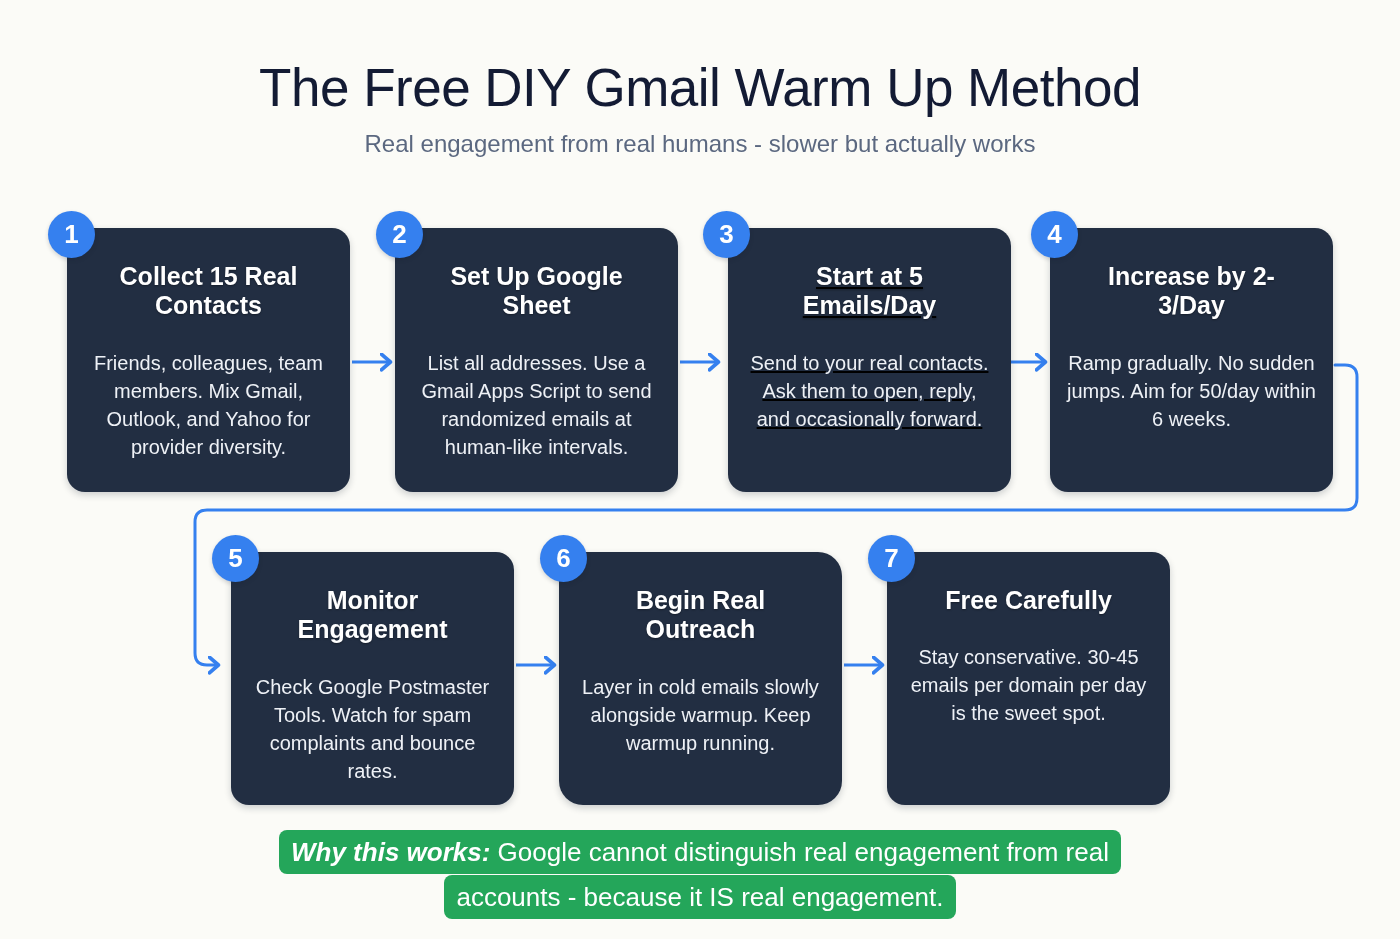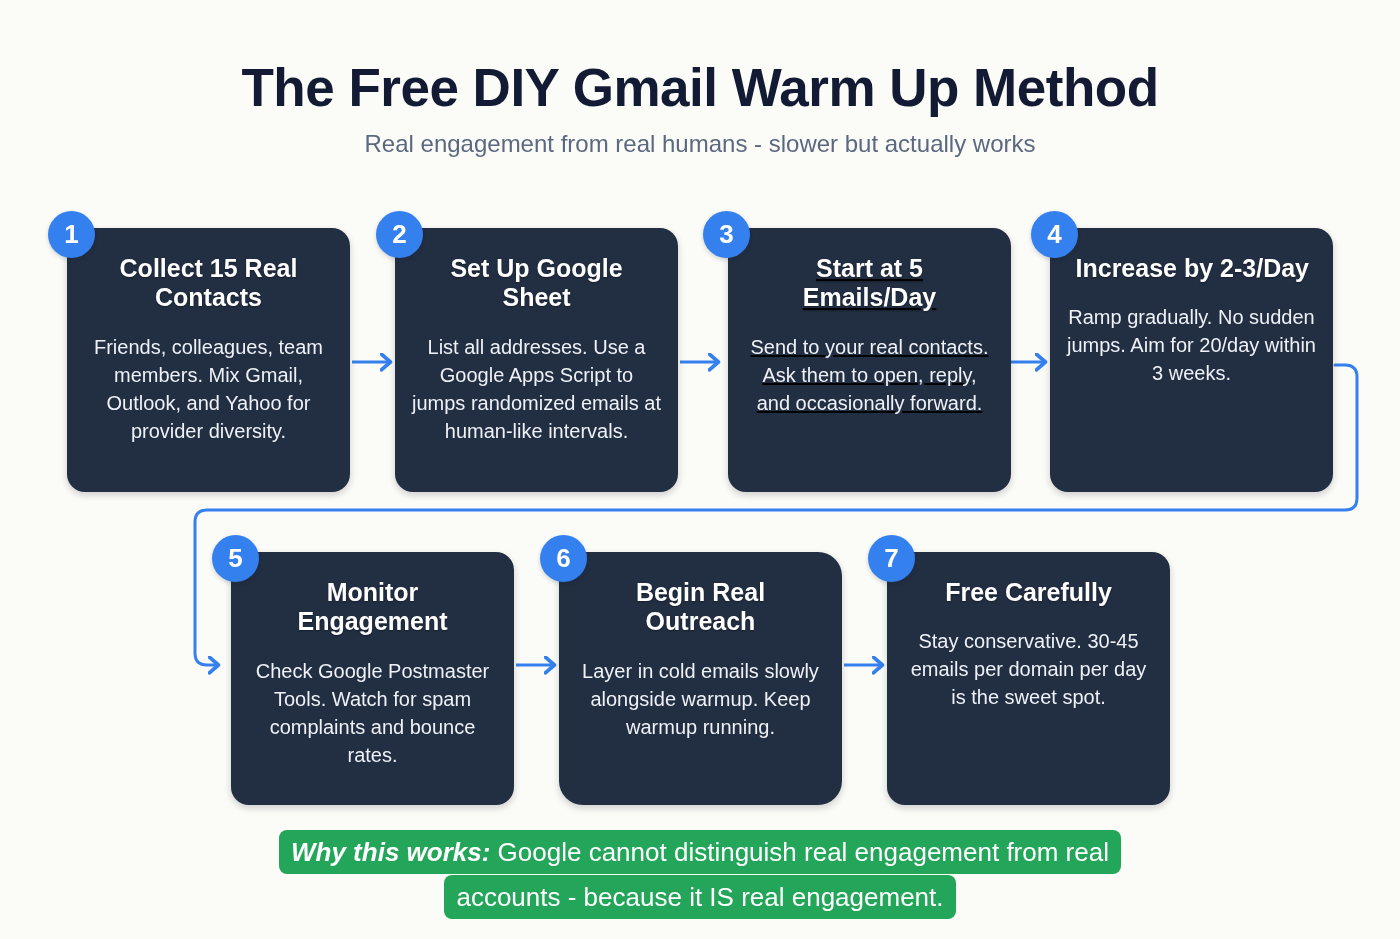--- a/index.html
+++ b/index.html
@@ -25,21 +25,21 @@
     position: absolute;
     left: 0;
     top: 0;
     width: 1400px;
     text-align: center;
   }
   #title {
     margin: 0;
     padding-top: 58px;
     font-size: 53px;
-    font-weight: bold;
+    font-weight: normal;
     letter-spacing: -0.5px;
     color: #131b34;
     line-height: 1.12;
   }
   #subtitle {
     margin: 0;
     padding-top: 13px;
     font-size: 24px;
     font-weight: normal;
     color: #5b6880;
@@ -67,21 +67,21 @@
     display: flex;
     flex-direction: column;
     align-items: center;
   }
   .card-title {
     color: #ffffff;
     font-size: 25px;
     font-weight: bold;
     text-align: center;
     line-height: 1.17;
-    margin: 8px;
+    margin: 16px;
     text-shadow: 0 1px 2px rgba(0,0,0,0.35);
   }
   .card-body {
     color: #eef1f6;
     font-size: 20px;
     font-weight: normal;
     text-align: center;
     line-height: 1.40;
     margin: 0;
     padding-top: 12px;
@@ -179,33 +179,33 @@
   </svg>
 
   <div class="card r1" id="card-1">
     <p class="card-title">Collect 15 Real Contacts</p>
     <p class="card-body">Friends, colleagues, team members. Mix Gmail, Outlook, and Yahoo for provider diversity.</p>
   </div>
   <div class="badge" id="badge-1">1</div>
 
   <div class="card r1" id="card-2">
     <p class="card-title">Set Up Google Sheet</p>
-    <p class="card-body">List all addresses. Use a Google Apps Script to jumps randomized emails at human-like intervals.</p>
+    <p class="card-body">List all addresses. Use a Gmail Apps Script to send randomized emails at human-like intervals.</p>
   </div>
   <div class="badge" id="badge-2">2</div>
 
   <div class="card r1" id="card-3">
     <p class="card-title">Start at 5 Emails/Day</p>
     <p class="card-body">Send to your real contacts. Ask them to open, reply, and occasionally forward.</p>
   </div>
   <div class="badge" id="badge-3">3</div>
 
   <div class="card r1" id="card-4">
     <p class="card-title">Increase by 2-3/Day</p>
-    <p class="card-body">Ramp gradually. No sudden jumps. Aim for 20/day within 3 weeks.</p>
+    <p class="card-body">Ramp gradually. No sudden jumps. Aim for 50/day within 6 weeks.</p>
   </div>
   <div class="badge" id="badge-4">4</div>
 
   <div class="card r2" id="card-5">
     <p class="card-title">Monitor Engagement</p>
     <p class="card-body">Check Google Postmaster Tools. Watch for spam complaints and bounce rates.</p>
   </div>
   <div class="badge" id="badge-5">5</div>
 
   <div class="card r2" id="card-6">

